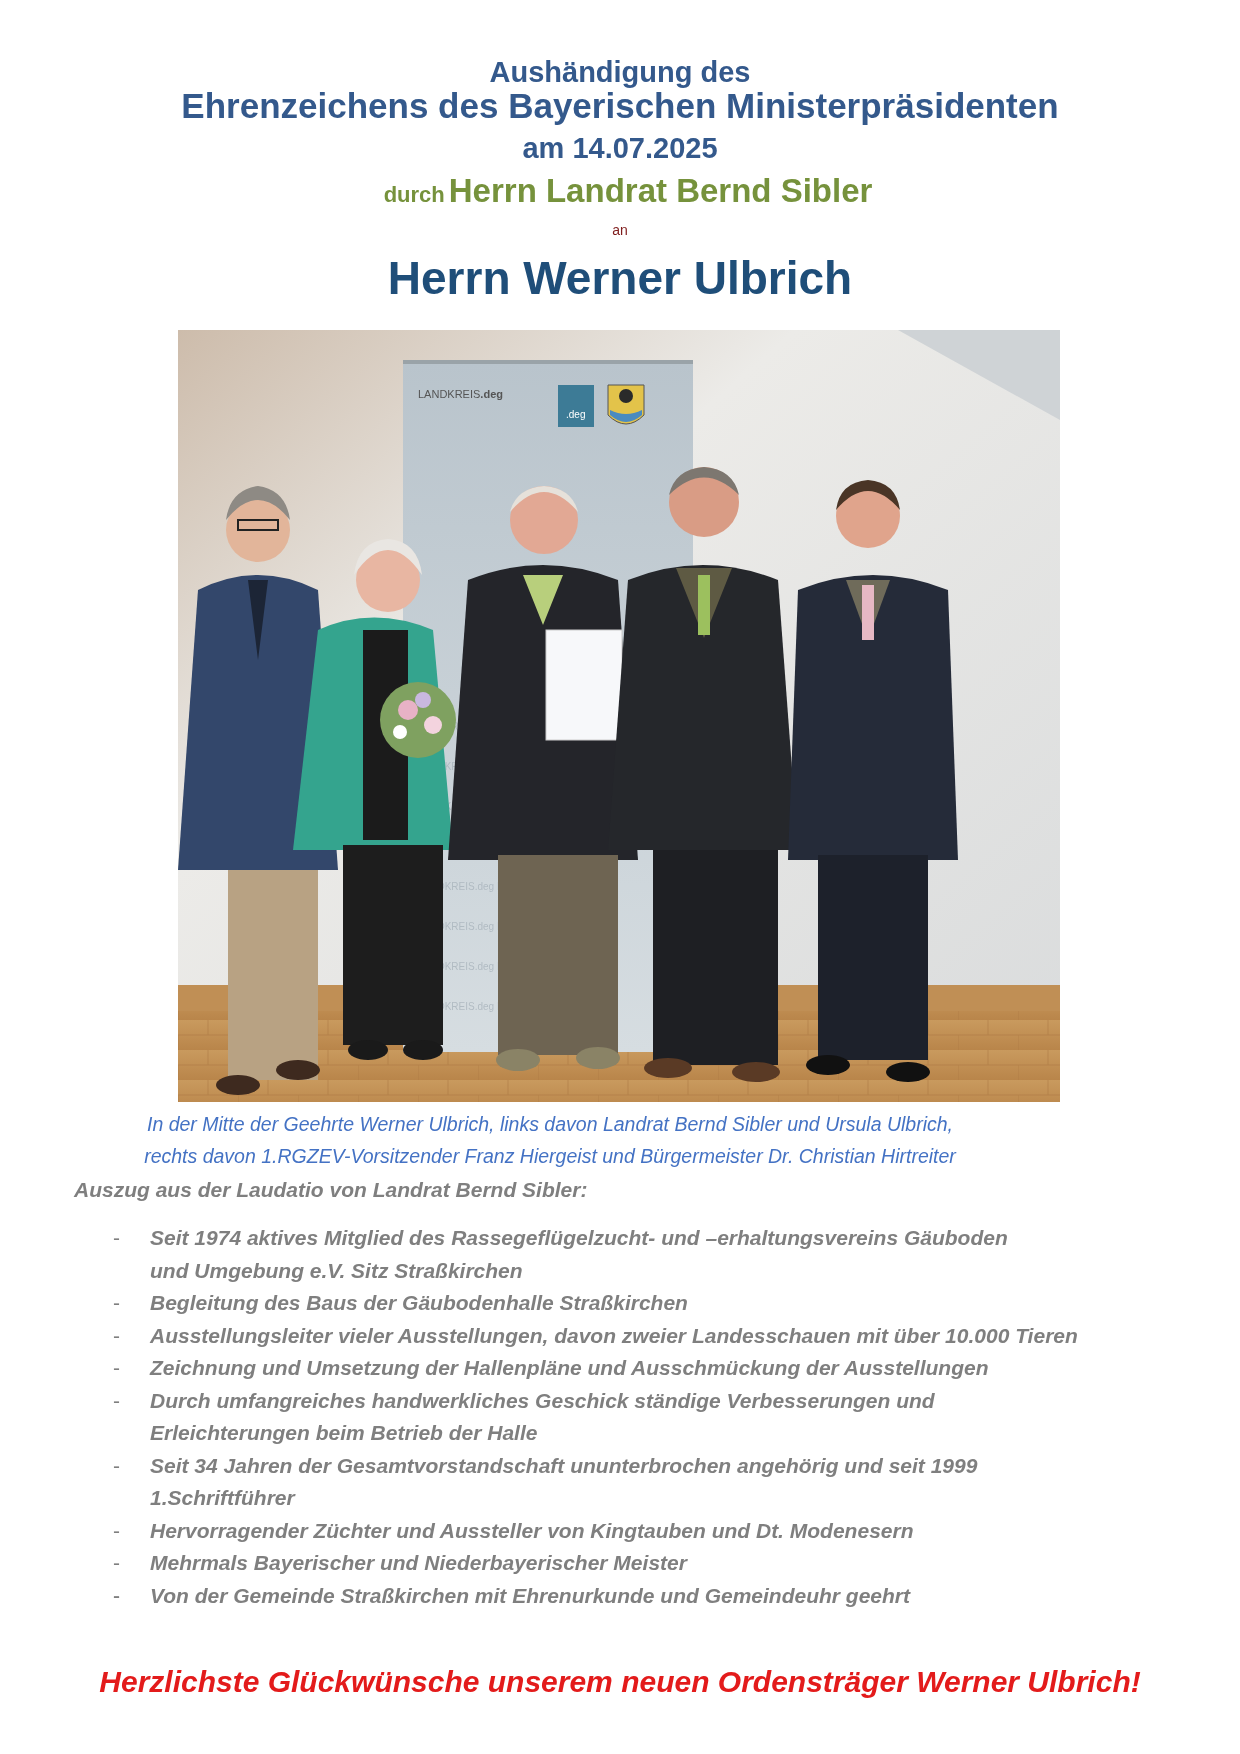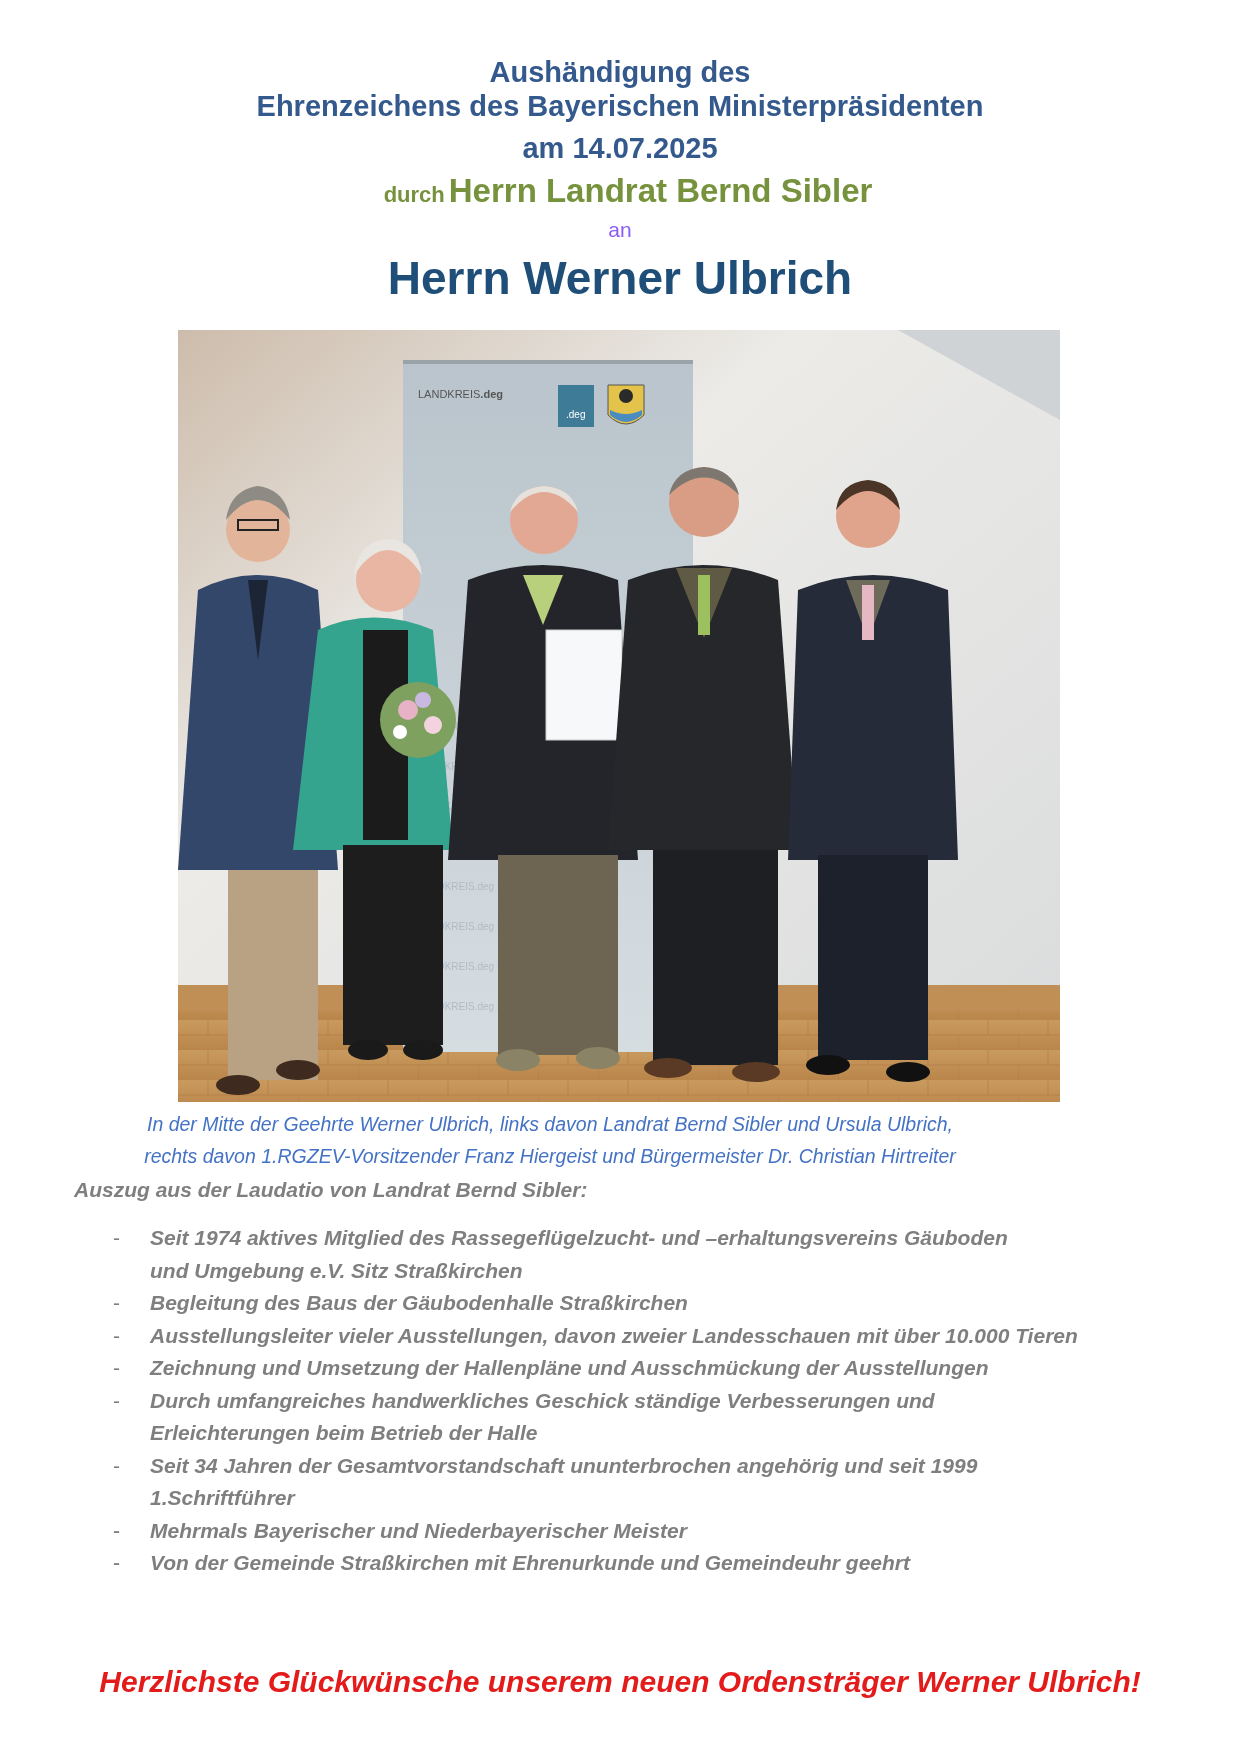--- a/index.html
+++ b/index.html
@@ -1,24 +1,24 @@
 <!DOCTYPE html>
 <html><head>
 <meta charset="utf-8">
 <style>
   html, body { margin: 0; padding: 0; background: #ffffff; }
   body { width: 1240px; height: 1754px; position: relative; overflow: hidden; font-family: "Liberation Sans", "DejaVu Sans", sans-serif; }
 
   .hdr { position: absolute; left: 0; width: 1240px; text-align: center; font-weight: bold; color: #34598c; }
   .h1 { top: 46px; font-size: 29px; line-height: 36px; margin-top: 8px; }
-  .h2 { top: 88px; font-size: 29px; line-height: 36px; }
+  .h2 { top: 88px; font-size: 35px; line-height: 36px; }
   .h3 { top: 130px; font-size: 29px; line-height: 36px; }
   .h4 { top: 171px; font-size: 33px; line-height: 40px; color: #76923c; padding-left: 8px; }
   .h4 .small { font-size: 22px; margin-right: 4px; }
-  .h5 { top: 217px; font-size: 21px; line-height: 26px; font-weight: normal; color: #8b5cf6; }
+  .h5 { top: 217px; font-size: 14px; line-height: 26px; font-weight: normal; color: #7f1d1d; }
   .h6 { top: 250px; font-size: 46px; line-height: 56px; color: #1f4e79; }
 
   .photo { position: absolute; left: 178px; top: 330px; width: 882px; height: 772px; overflow: hidden; background: #bef264; }
   .photo svg { display: block; }
 
   .caption { position: absolute; left: 0; width: 1100px; text-align: center; font-style: italic; color: #4472c4; font-size: 19.5px; line-height: 31px; }
   .cap1 { top: 1109px; }
   .cap2 { top: 1141px; }
 
   .intro { position: absolute; left: 74px; top: 1175px; font-style: italic; font-weight: bold; color: #7f7f7f; font-size: 21px; line-height: 30px; }
@@ -156,19 +156,19 @@
 
 <div class="intro">Auszug aus der Laudatio von Landrat Bernd Sibler:</div>
 
 <ul class="list">
   <li><span class="dash">-</span><span>Seit 1974 aktives Mitglied des Rassegeflügelzucht- und –erhaltungsvereins Gäuboden</span><br><span>und Umgebung e.V. Sitz Straßkirchen</span></li>
   <li><span class="dash">-</span><span>Begleitung des Baus der Gäubodenhalle Straßkirchen</span></li>
   <li><span class="dash">-</span><span>Ausstellungsleiter vieler Ausstellungen, davon zweier Landesschauen mit über 10.000 Tieren</span></li>
   <li><span class="dash">-</span><span>Zeichnung und Umsetzung der Hallenpläne und Ausschmückung der Ausstellungen</span></li>
   <li><span class="dash">-</span><span>Durch umfangreiches handwerkliches Geschick ständige Verbesserungen und</span><br><span>Erleichterungen beim Betrieb der Halle</span></li>
   <li><span class="dash">-</span><span>Seit 34 Jahren der Gesamtvorstandschaft ununterbrochen angehörig und seit 1999</span><br><span>1.Schriftführer</span></li>
-  <li><span class="dash">-</span></li>
+  <li><span class="dash">-</span><span>Hervorragender Züchter und Aussteller von Kingtauben und Dt. Modenesern</span></li>
   <li><span class="dash">-</span><span>Mehrmals Bayerischer und Niederbayerischer Meister</span></li>
   <li><span class="dash">-</span></li>
   <li><span class="dash">-</span><span>Von der Gemeinde Straßkirchen mit Ehrenurkunde und Gemeindeuhr geehrt</span></li>
 </ul>
 
 <div class="closing">Herzlichste Glückwünsche unserem neuen Ordensträger Werner Ulbrich!</div>
 
 </body></html>

